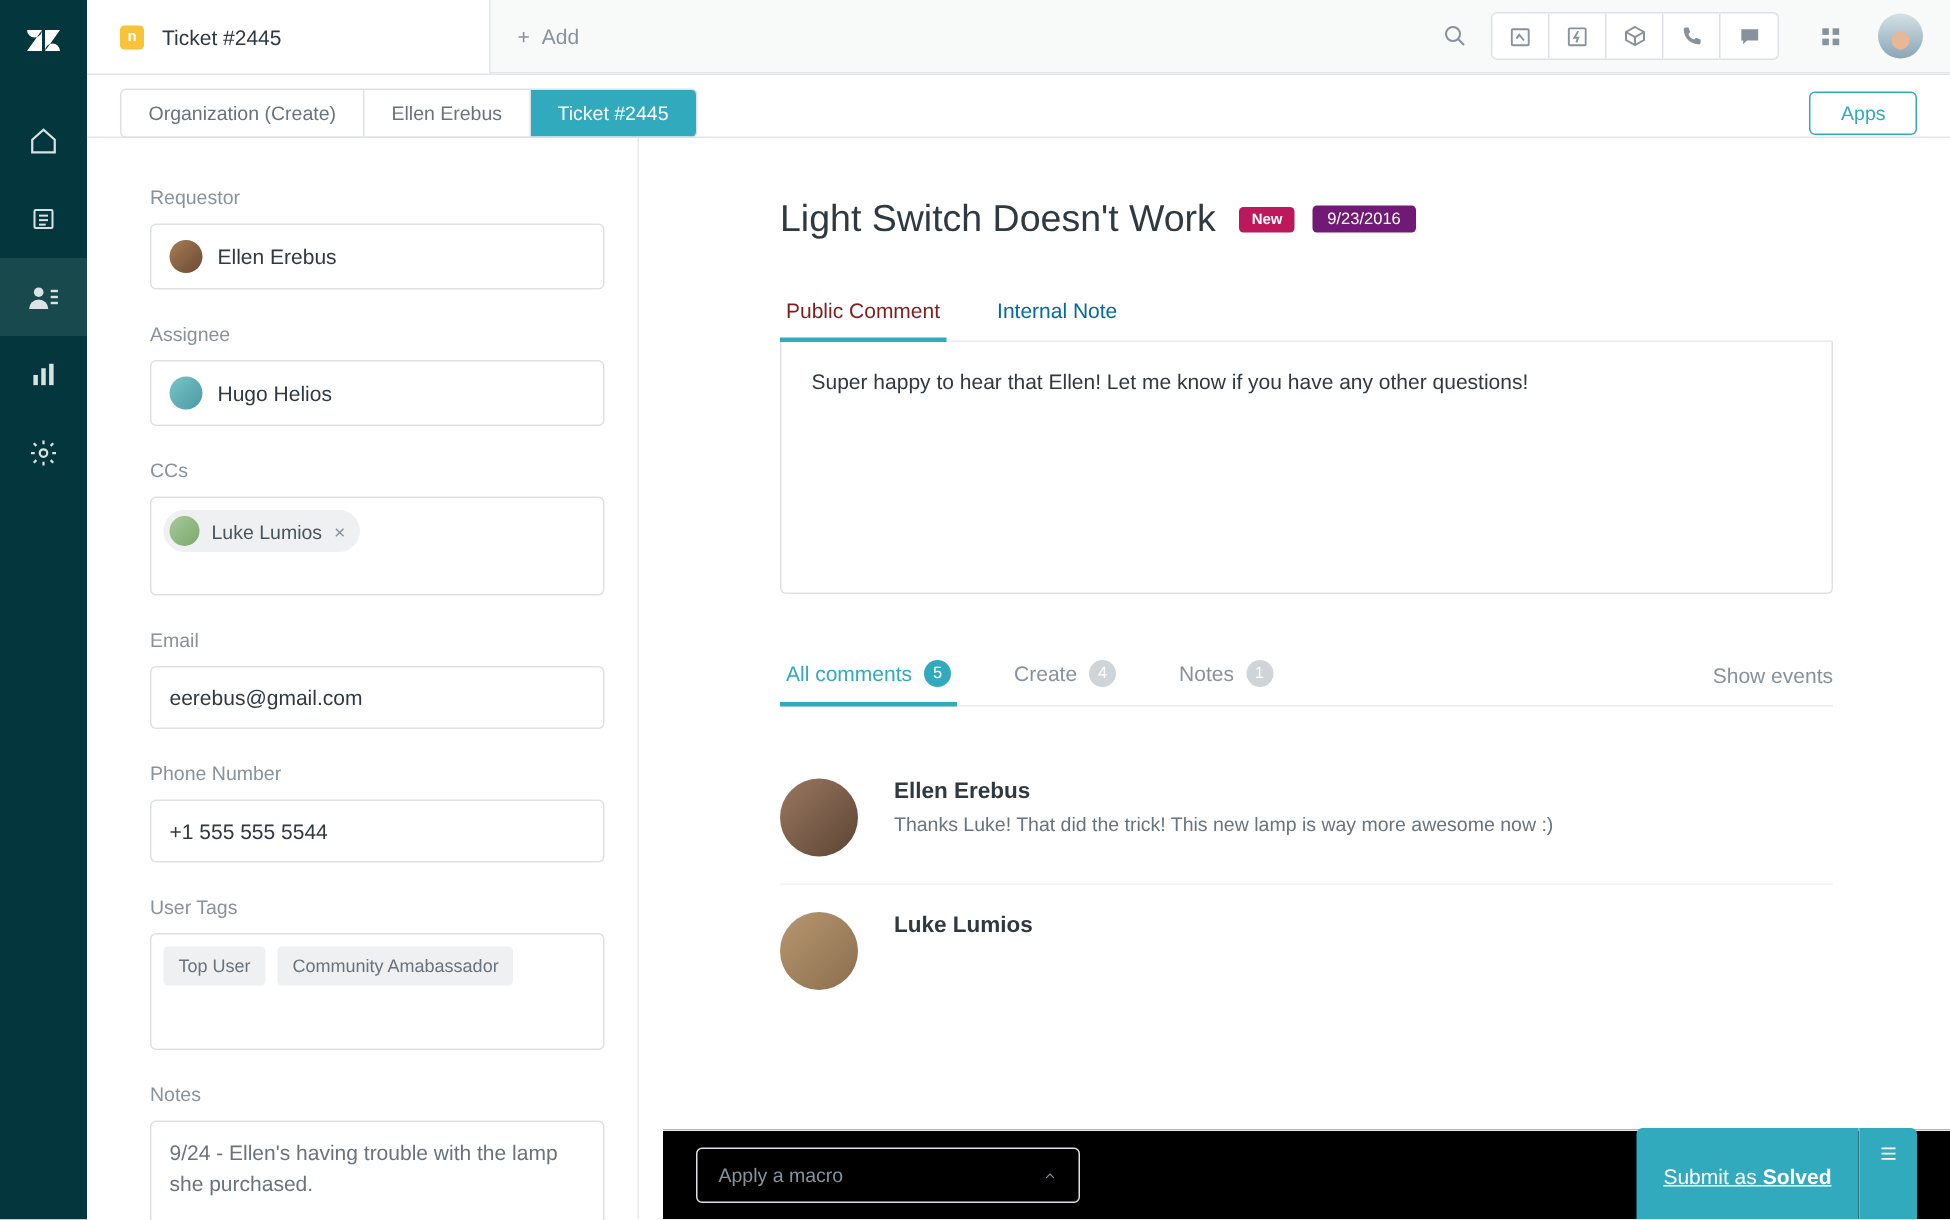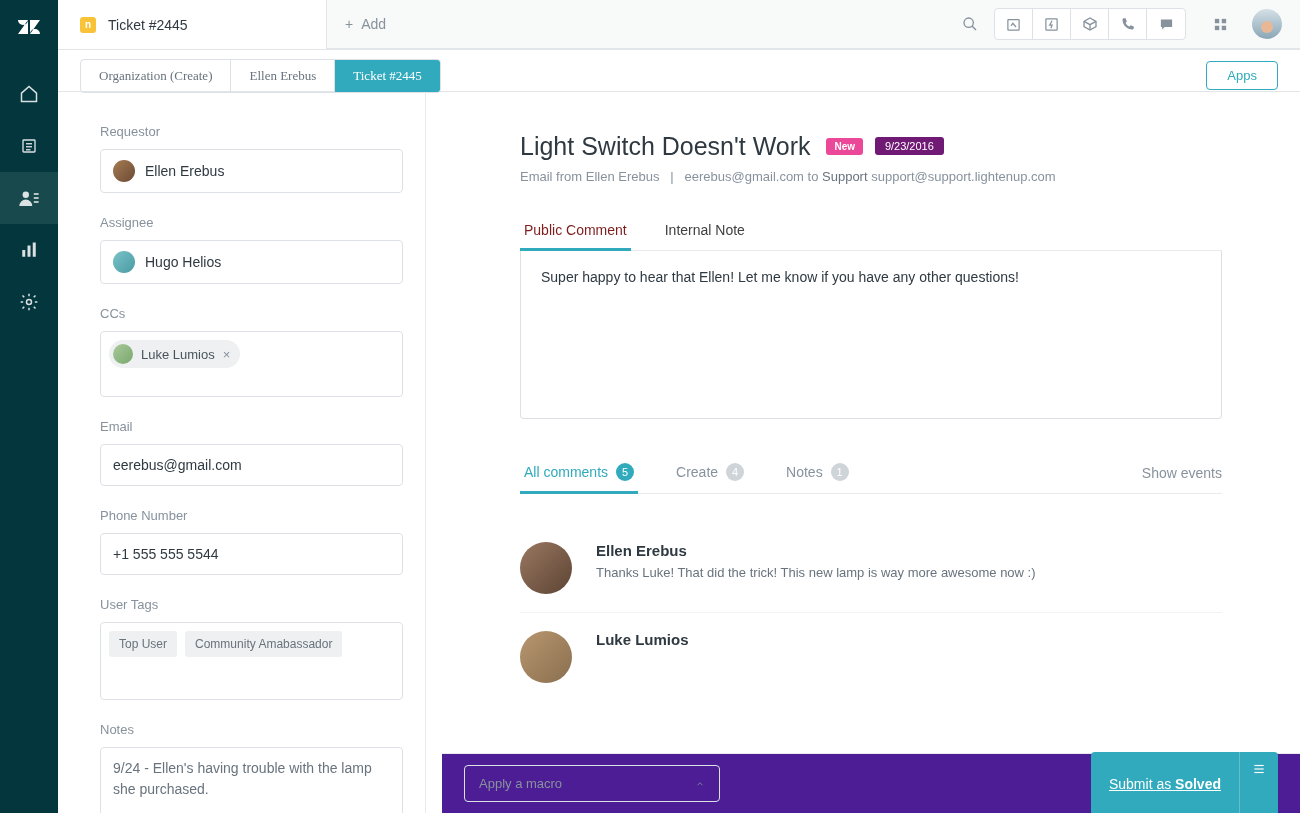--- a/index.html
+++ b/index.html
@@ -25,21 +25,21 @@
 .header .toolbar { display: flex; align-items: center; gap: 6px; padding: 0 18px; background: #f8f9f9; border-bottom: 1px solid #e3e6e8; }
 .toolbar .tool-icon { width: 36px; height: 32px; display: flex; align-items: center; justify-content: center; color: #87929d; cursor: pointer; }
 .toolbar .tool-group { display: flex; border: 1px solid #dde1e5; border-radius: 4px; overflow: hidden; background: #fff; }
 .toolbar .tool-group .tool-icon { width: 38px; height: 30px; border-right: 1px solid #dde1e5; }
 .toolbar .tool-group .tool-icon:last-child { border-right: none; }
 .toolbar .avatar { width: 30px; height: 30px; border-radius: 50%; background: linear-gradient(#d4e0e7,#8aa6b5); margin-left: 8px; display:flex;align-items:flex-end;justify-content:center;overflow:hidden;}
 .toolbar .avatar::before { content:""; width:12px;height:12px;border-radius:50%;background:#e8b896;margin-bottom:6px;}
 
 
 .subheader { height: 42px; display: flex; align-items: center; justify-content: space-between; padding: 10px 22px 0 22px; border-bottom: 1px solid #e3e6e8; }
-.tabs { display: flex; border: 1px solid #dde1e5; border-radius: 4px; overflow: hidden; font-family: Liberation Serif, serif; }
+.tabs { display: flex; border: 1px solid #dde1e5; border-radius: 4px; overflow: hidden; }
 .tabs .tab { padding: 8px 18px; font-size: 13px; color: #68737d; border-right: 1px solid #dde1e5; cursor: pointer; }
 .tabs .tab:last-child { border-right: none; }
 .tabs .tab.active { background: #30aabc; color: #fff; }
 .apps-btn { border: 1px solid #30aabc; color: #30aabc; padding: 6px 20px; border-radius: 4px; font-size: 13px; cursor: pointer; }
 
 
 .body { flex: 1; display: flex; overflow: hidden; gap: 16px; }
 .panel-left { width: 368px; border-right: 1px solid #e8eaec; padding: 32px 22px 0 42px; overflow-y: auto; }
 .panel-right { flex: 1; display: flex; flex-direction: column; overflow: hidden; position: relative; }
 .scroll-area { flex: 1; overflow-y: auto; padding: 40px 78px 0 78px; }
@@ -51,29 +51,29 @@
 .field-box.tall { min-height: 66px; align-items: flex-start; padding: 8px 8px; flex-wrap: wrap; }
 .avatar-sm { width: 22px; height: 22px; border-radius: 50%; margin-right: 10px; background: linear-gradient(135deg,#a67c52,#6b4a35); flex-shrink:0; }
 .avatar-sm.teal { background: linear-gradient(135deg,#7bc3c9,#4a9aa3); }
 .avatar-sm.green { background: linear-gradient(135deg,#a8c99b,#7aa86c); }
 .cc-chip { background: #eef0f2; border-radius: 14px; padding: 4px 10px 4px 4px; display: inline-flex; align-items: center; font-size: 13px; color: #49545c; }
 .cc-chip .remove { margin-left: 8px; color: #87929d; cursor: pointer; font-size: 13px; }
 .tag-chip { background: #eef0f2; border-radius: 3px; padding: 6px 10px; display: inline-block; font-size: 12px; color: #68737d; margin-right: 8px; }
 
 
 .ticket-heading { font-size: 25px; color: #2f3941; font-weight: 400; display: inline; }
-.badge-new { background: #ec4899; color: #fff; font-size: 10px; font-weight: 600; padding: 3px 8px; border-radius: 3px; margin-left: 12px; vertical-align: 5px; }
+.badge-new { background: #be185d; color: #fff; font-size: 10px; font-weight: 600; padding: 3px 8px; border-radius: 3px; margin-left: 12px; vertical-align: 5px; }
 .badge-date { background: #701a75; color: #fff; font-size: 11px; padding: 3px 10px; border-radius: 3px; margin-left: 8px; vertical-align: 5px; }
 .ticket-meta { color: #87929d; font-size: 13px; margin-top: 8px; }
 .ticket-meta .dim { color: #87929d; }
 .ticket-meta .strong { color: #68737d; font-weight: 500; }
 
 
 .comment-tabs { display: flex; gap: 30px; margin-top: 28px; border-bottom: 1px solid #e8eaec; }
-.comment-tab { padding: 10px 4px; font-size: 14px; color: #404040; cursor: pointer; border-bottom: 3px solid transparent; margin-bottom: -1px; }
+.comment-tab { padding: 10px 4px; font-size: 14px; color: #0369a1; cursor: pointer; border-bottom: 3px solid transparent; margin-bottom: -1px; }
 .comment-tab.active { color: #7f1d1d; border-bottom-color: #30aabc; font-weight: 500; }
 
 
 .comment-box { border: 1px solid #dde1e5; border-top: none; border-radius: 0 0 4px 4px; min-height: 168px; padding: 18px 20px; font-size: 14px; color: #2f3941; }
 
 
 .filter-tabs { display: flex; align-items: center; margin-top: 34px; border-bottom: 1px solid #e8eaec; }
 .filter-tab { padding: 10px 4px; margin-right: 34px; font-size: 14px; color: #87929d; cursor: pointer; border-bottom: 3px solid transparent; margin-bottom: -1px; display: flex; align-items: center; gap: 8px; }
 .filter-tab.active { color: #30aabc; border-bottom-color: #30aabc; font-weight: 500; }
 .count-badge { background: #30aabc; color: #fff; width: 18px; height: 18px; border-radius: 50%; display: inline-flex; align-items: center; justify-content: center; font-size: 11px; }
@@ -84,21 +84,21 @@
 
 .comments { padding-top: 30px; }
 .comment { display: flex; gap: 24px; padding: 18px 0; border-bottom: 1px solid #f1f3f4; }
 .comment:last-child { border-bottom: none; }
 .comment .avatar-lg { width: 52px; height: 52px; border-radius: 50%; flex-shrink: 0; background: linear-gradient(135deg,#9a7860,#5c4434); }
 .comment .avatar-lg.male { background: linear-gradient(135deg,#b89770,#8a6e4e); }
 .comment .author { font-size: 15px; font-weight: 600; color: #2f3941; margin-bottom: 4px; }
 .comment .text { color: #68737d; font-size: 13px; line-height: 1.5; }
 
 
-.bottom-bar { height: 60px; border-top: 1px solid #e8eaec; display: flex; align-items: center; padding: 0 22px; gap: 12px; background: #4c1d95; }
+.bottom-bar { height: 60px; border-top: 1px solid #e8eaec; display: flex; align-items: center; padding: 0 22px; gap: 12px; background: #000000; }
 .macro-select { border: 1px solid #dde1e5; border-radius: 4px; padding: 10px 14px; color: #87929d; font-size: 13px; width: 256px; display: flex; align-items: center; justify-content: space-between; cursor: pointer; }
 .bottom-spacer { flex: 1; }
 .submit-btn { background: #30aabc; color: #fff; border-radius: 4px 0 0 4px; padding: 24px 18px; font-size: 14px; cursor: pointer; text-decoration: underline; }
 .submit-btn .strong { font-weight: 600; }
 .submit-menu { background: #30aabc; color: #fff; border-radius: 0 4px 4px 0; padding: 10px 12px; cursor: pointer; border-left: 1px solid rgba(255,255,255,0.25); }
 </style>
 </head>
 <body>
 
 <div class="app">
@@ -265,27 +265,20 @@
         </div>
       </div>
 
       <div class="panel-right">
         <div class="scroll-area">
           <div>
             <span class="ticket-heading">Light Switch Doesn't Work</span>
             <span class="badge-new">New</span>
             <span class="badge-date">9/23/2016</span>
           </div>
-          <div class="ticket-meta">
-            <span class="dim">Email from Ellen Erebus</span>
-            &nbsp;&nbsp;<span class="dim">|</span>&nbsp;&nbsp;
-            <span class="dim">eerebus@gmail.com to</span>
-            <span class="strong">Support</span>
-            <span class="dim">support@support.lightenup.com</span>
-          </div>
 
           <div class="comment-tabs">
             <div class="comment-tab active">Public Comment</div>
             <div class="comment-tab">Internal Note</div>
           </div>
           <div class="comment-box">Super happy to hear that Ellen! Let me know if you have any other questions!</div>
 
           <div class="filter-tabs">
             <div class="filter-tab active">
               <span>All comments</span>

